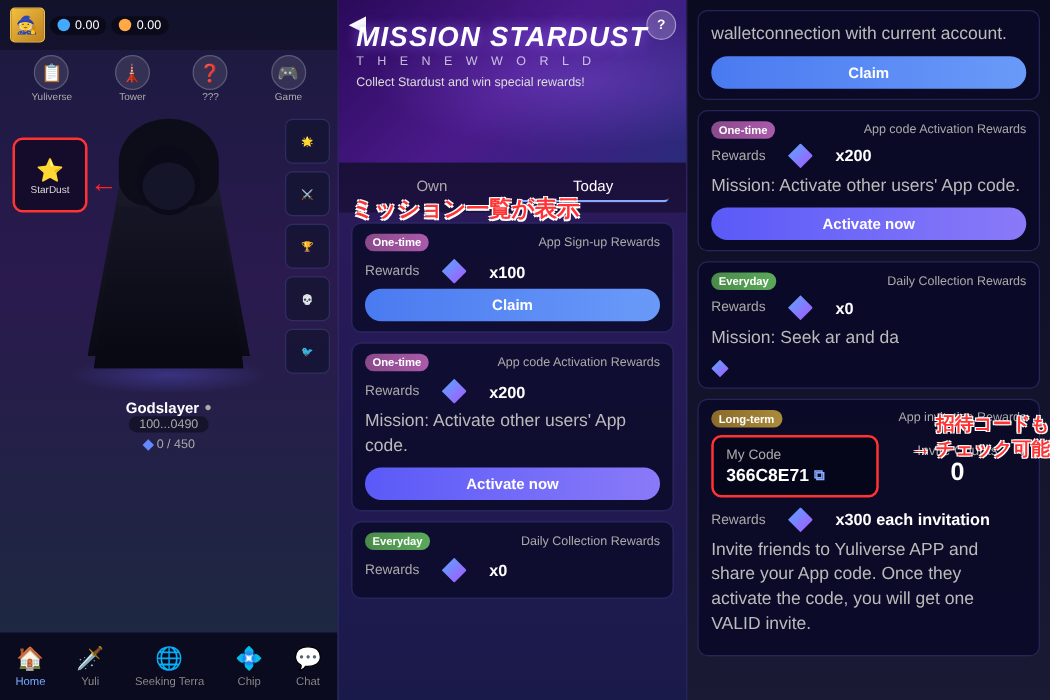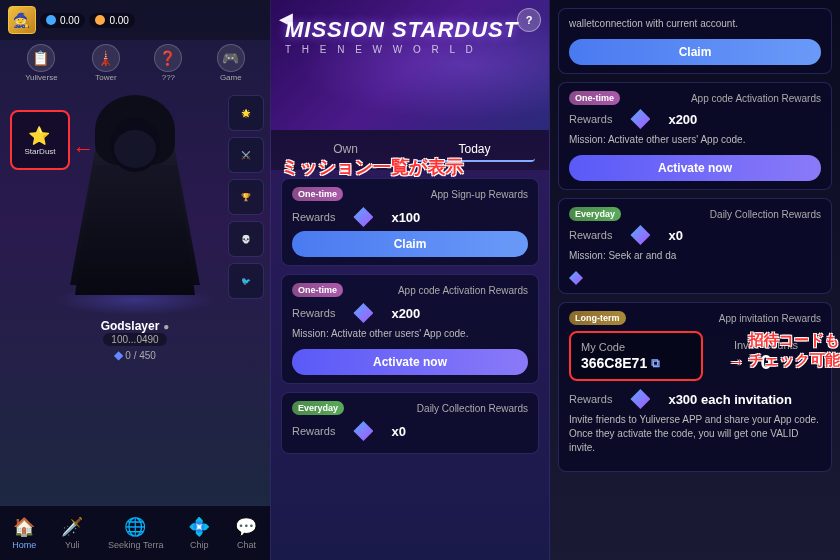--- a/index.html
+++ b/index.html
@@ -285,21 +285,21 @@
       font-size: 10px; color: #aaa;
     }
     .rewards-row {
       display: flex; align-items: center; gap: 18px;
       margin-bottom: 4px;
     }
     .reward-amount {
       font-size: 13px; font-weight: bold; color: #fff;
     }
     .mission-desc {
-      font-size: 10px; color: #bbb;
+      font-size: 14px; color: #bbb;
       margin-bottom: 8px;
       line-height: 1.4;
     }
     .claim-btn {
       width: 100%;
       background: linear-gradient(90deg, #4a7af0, #6a9af8);
       border: none; border-radius: 20px;
       color: #fff; font-size: 12px; font-weight: bold;
       padding: 6px 0;
       cursor: pointer;
@@ -530,20 +530,21 @@
 
 <div class="panel-mission">
 
   <div class="mission-header-bg">
     <div class="mission-stars-bg"></div>
     <div class="back-btn">◀</div>
     <div class="rule-btn">?</div>
     <div class="mission-title-text">
       <div class="mission-title-main">MISSION STARDUST</div>
       <div class="mission-title-sub">T H E   N E W   W O R L D</div>
+      <div class="mission-subtitle">Collect Stardust and win special rewards!</div>
     </div>
   </div>
 
   <div class="overlay-text-jp">ミッション一覧が表示</div>
 
   <div class="own-today-tabs">
     <div class="own-tab">Own</div>
     <div class="own-tab active">Today</div>
   </div>
 

